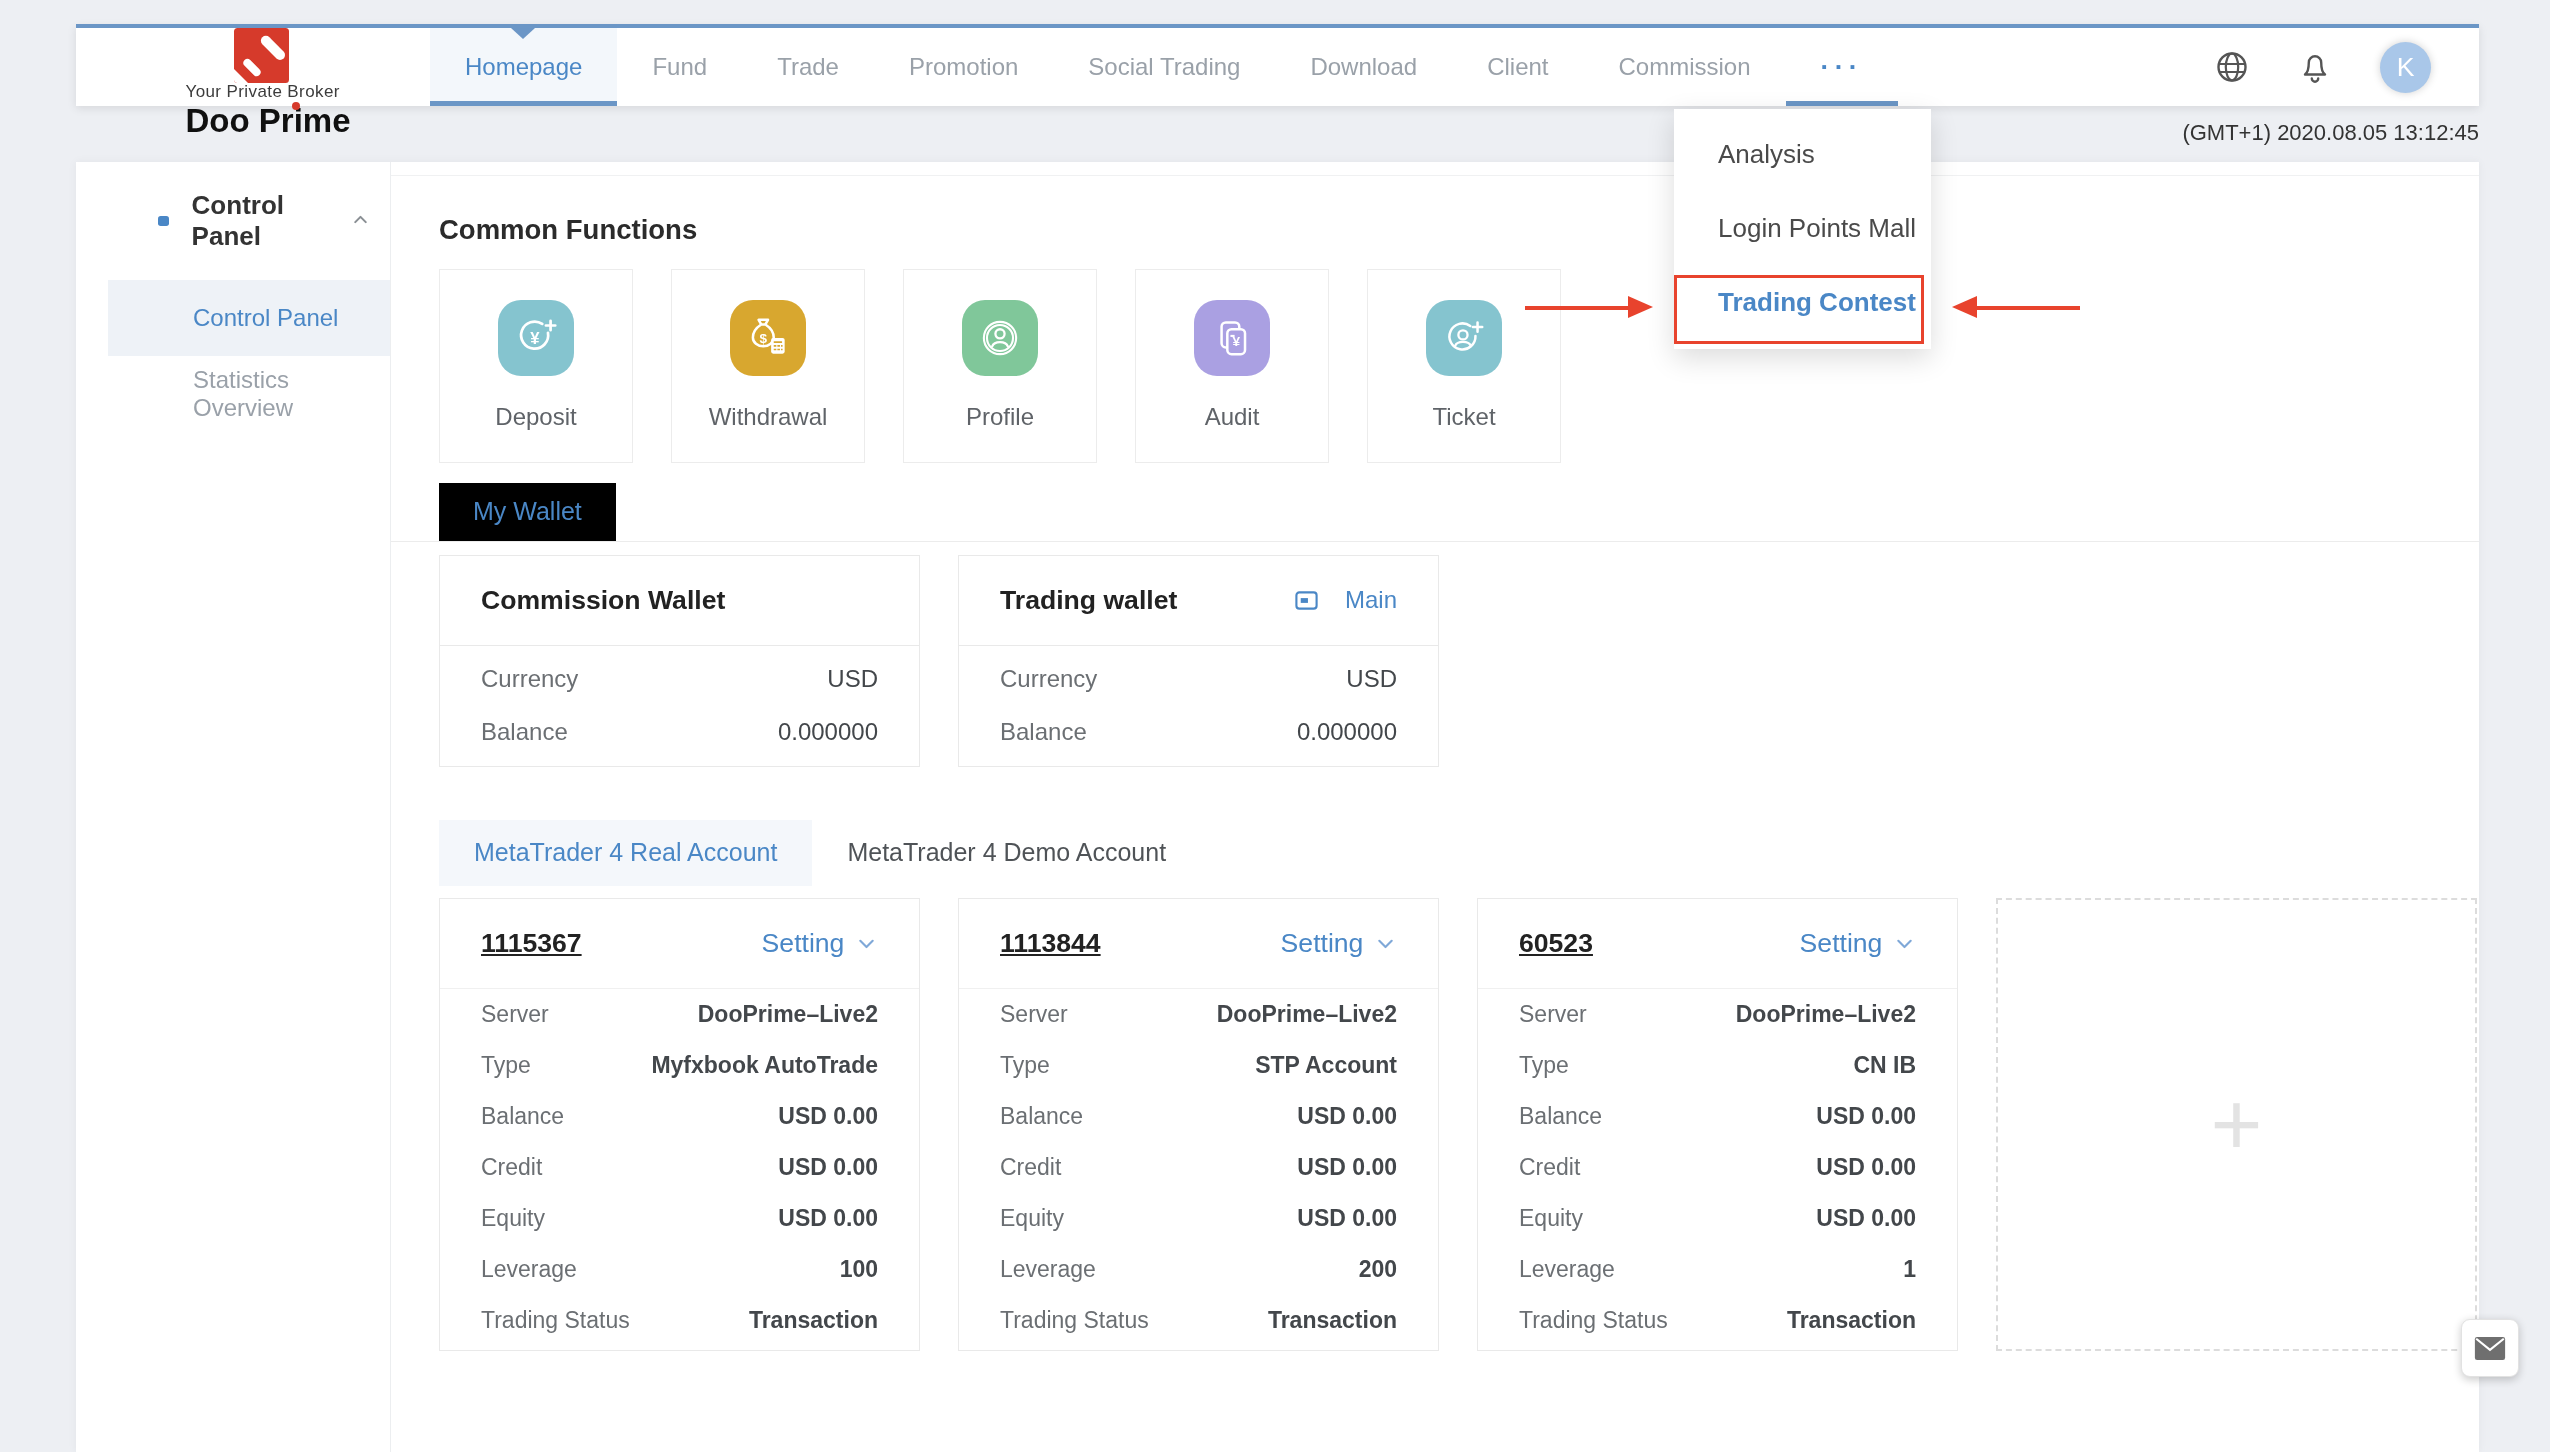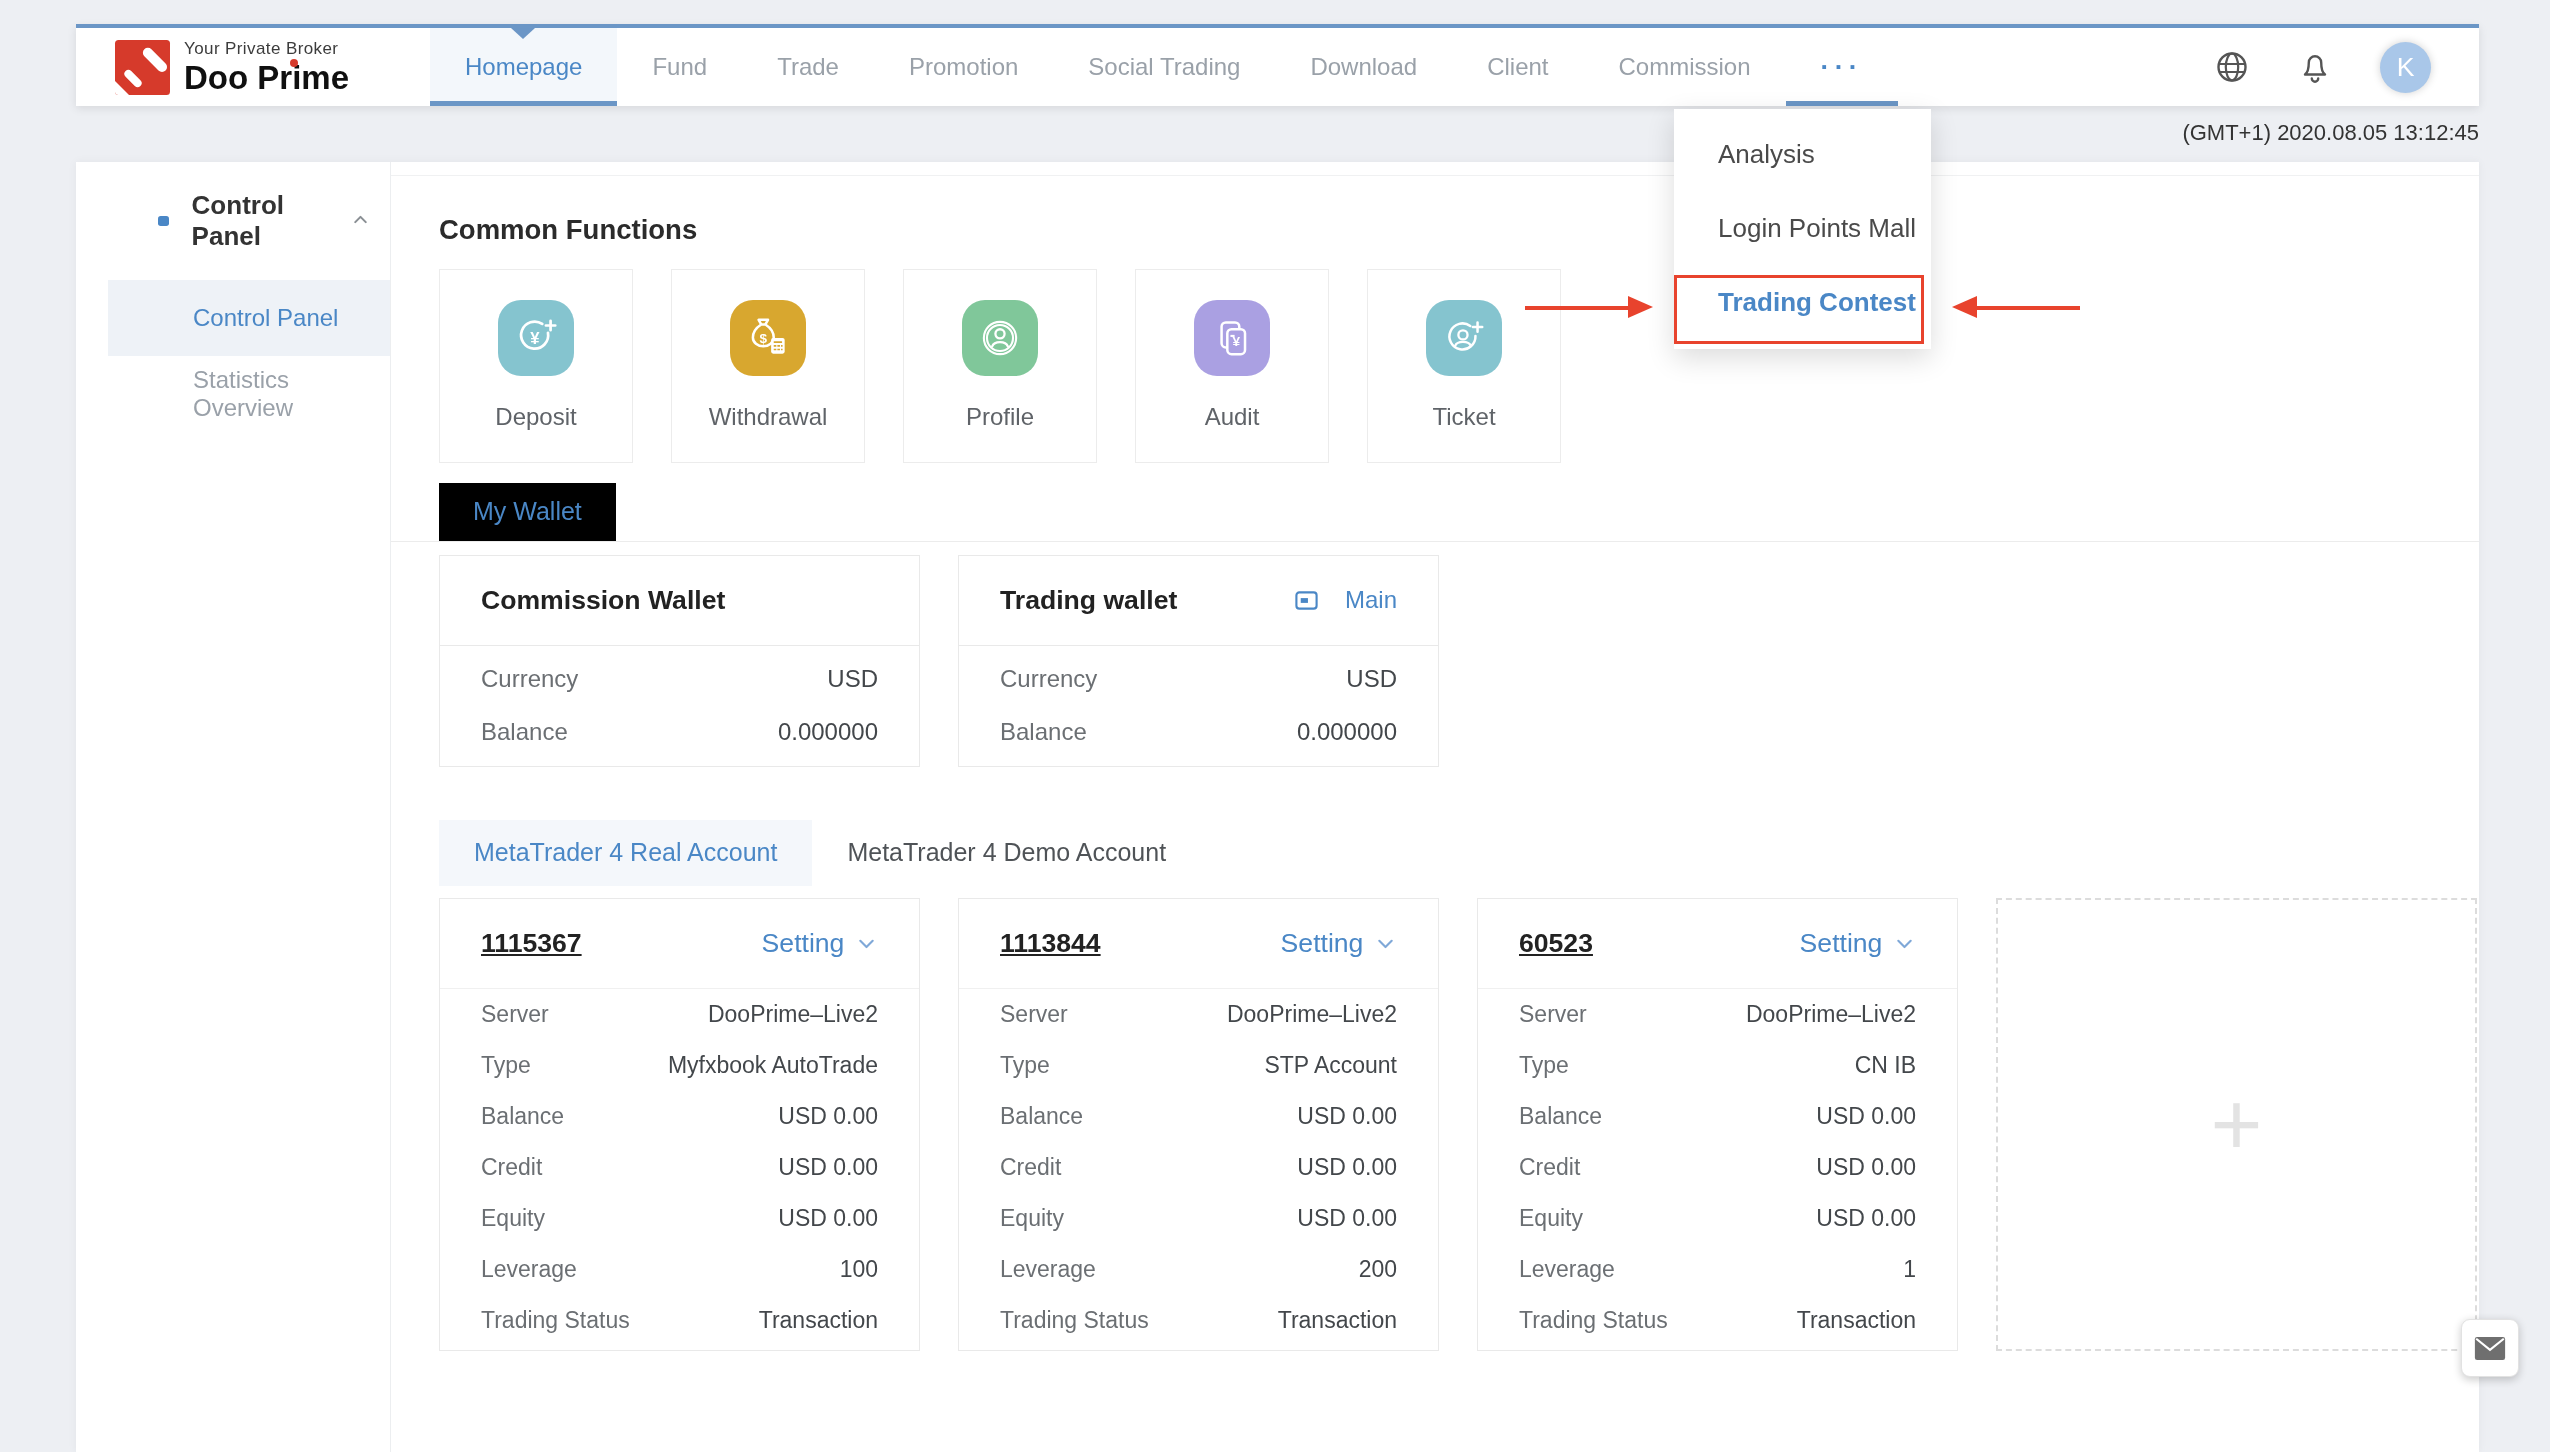--- a/index.html
+++ b/index.html
@@ -9,21 +9,21 @@
     font-family:"Liberation Sans", sans-serif;
     -webkit-font-smoothing:antialiased;
   }
   
   .topbar{
     position:absolute;left:76px;top:24px;width:2403px;height:78px;
     background:#fff;border-top:4.4px solid #6b96c6;box-sizing:content-box;
     box-shadow:0 2.7px 8.9px rgba(0,0,0,.10);
     display:flex;align-items:stretch;z-index:20;
   }
-  .logo{display:flex;align-items:center;padding-left:39px;width:292px;cursor:pointer;}
+  .logo{display:flex;align-items:center;padding-left:39px;width:292px;cursor:pointer;flex-direction:column;}
   .logo-mark{width:55px;height:55px;background:#d63a2b;border-radius:3.5px;position:relative;overflow:hidden;flex:none;}
   .logo-mark .bar1{position:absolute;width:9.7px;height:30px;background:#fff;border-radius:5.3px;transform:rotate(-45deg);right:10.6px;top:5.3px;}
   .logo-mark .bar2{position:absolute;width:8px;height:21px;background:#fff;border-radius:4.4px;transform:rotate(-45deg);left:14px;bottom:5.3px;}
   .logo-mark .notch{position:absolute;left:0;bottom:0;width:0;height:0;border-left:14px solid #fff;border-top:14px solid transparent;}
   .logo-text{margin-left:14px;line-height:1;}
   .logo-tagline{font-size:17px;color:#3c3c3c;letter-spacing:0.4px;}
   .logo-brand{font-size:33px;font-weight:bold;color:#101010;margin-top:3.5px;position:relative;display:inline-block;}
   .logo-brand .idot{position:absolute;width:8px;height:8px;background:#d63a2b;border-radius:50%;right:51px;top:-1.8px;}
   .nav{display:flex;margin-left:23px;}
   .nav-item{
@@ -92,21 +92,21 @@
   .mt-tab{height:66px;display:flex;align-items:center;padding:0 35px;font-size:25px;color:#4f5357;cursor:pointer;}
   .mt-tab.active{background:#f4f7fb;color:#4a87c6;}
   .acct-row{display:flex;gap:38px;margin:12.4px 0 0 48px;}
   .acct-card{width:481px;height:453px;box-sizing:border-box;border:1.8px solid #e9e9e9;background:#fff;}
   .acct-head{height:89px;display:flex;align-items:center;padding:0 41px;border-bottom:1.8px solid #f0f0f0;}
   .acct-num{font-size:26.6px;font-weight:bold;color:#222;text-decoration:underline;}
   .acct-setting{margin-left:auto;display:flex;align-items:center;gap:10.6px;color:#4a87c6;font-size:26.6px;cursor:pointer;}
   .acct-body{padding:0 41px;}
   .acct-body .kv{height:51px;}
   .kv .k2{font-size:23px;color:#6b6f73;}
-  .kv .v2{font-size:23px;color:#43474b;}
+  .kv .v2{font-size:23px;color:#43474b;font-weight:bold;}
   .acct-placeholder{
     width:481px;height:453px;box-sizing:border-box;border:2.7px dashed #dcdcdc;background:#fff;
     display:flex;align-items:center;justify-content:center;cursor:pointer;
   }
   .plus-glyph{font-size:89px;font-weight:100;color:#e3e3e3;line-height:1;}
   
   .dropdown{
     position:absolute;left:1674px;top:109px;width:257px;padding:8.9px 0;background:#fff;
     box-shadow:0 8.9px 26.6px rgba(0,0,0,.14);z-index:40;
   }

